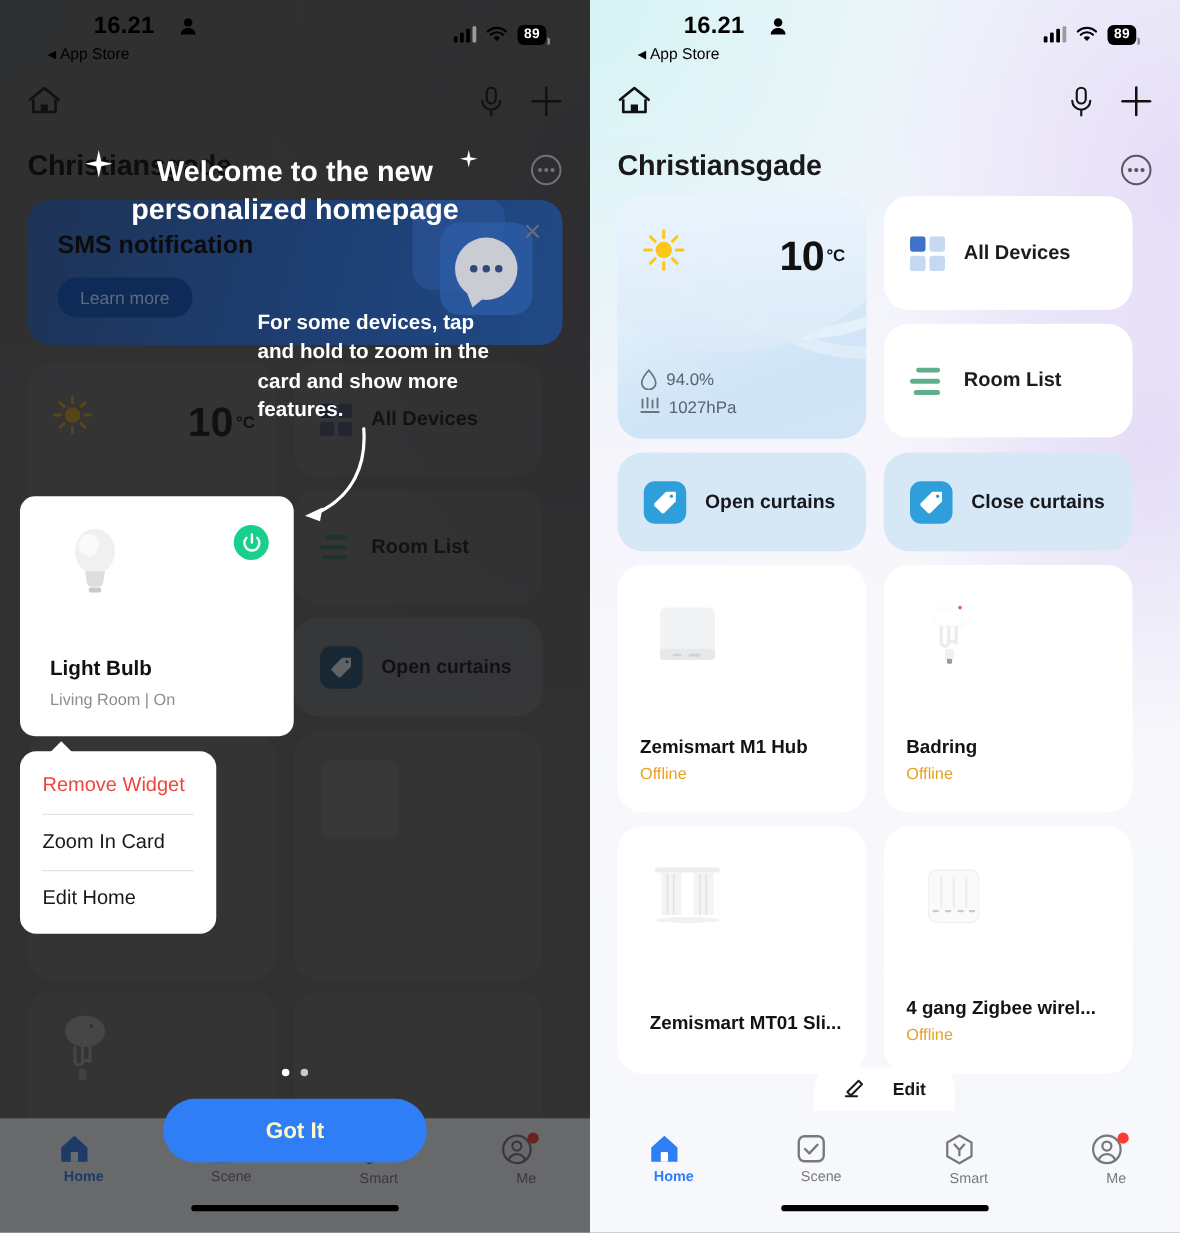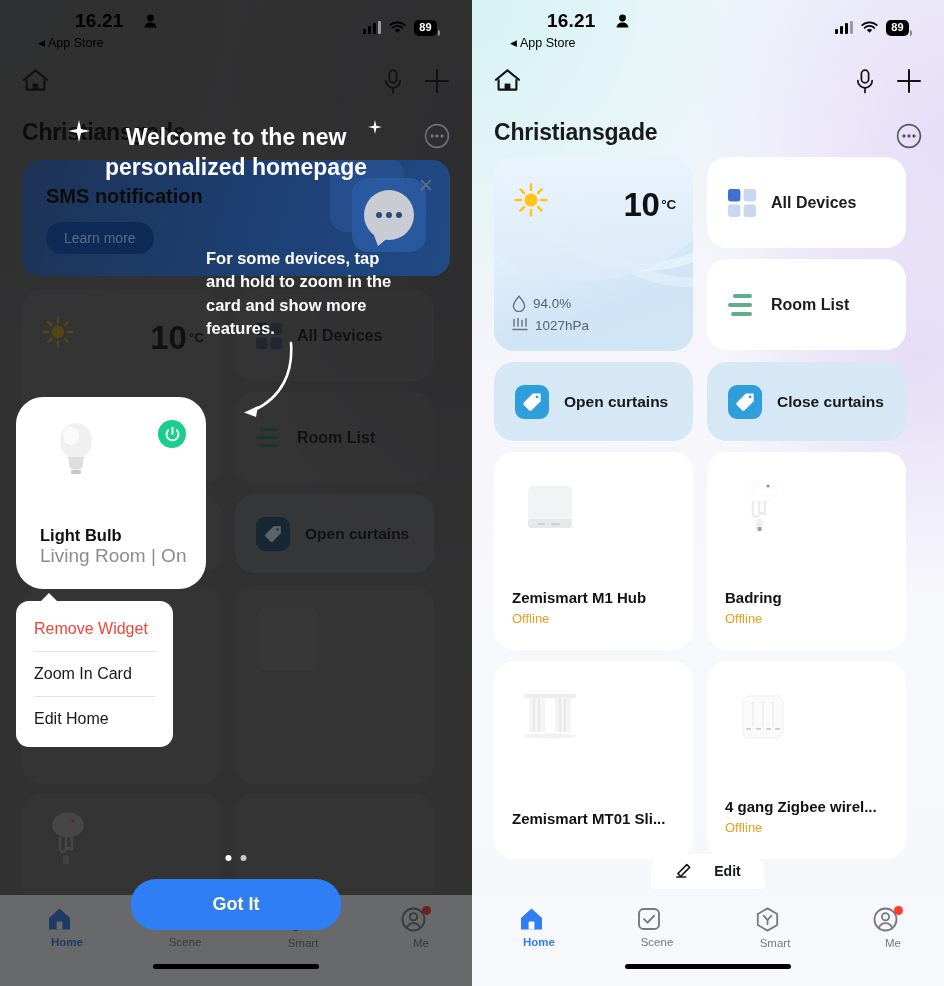--- a/index.html
+++ b/index.html
@@ -112,21 +112,21 @@
     position:relative; overflow:hidden;
   }
   .dev-icwrap{ position:absolute; left:22px; top:22px; width:68px; height:68px;
                display:flex; align-items:center; justify-content:center;}
   .dev-name{
     position:absolute; left:18px; bottom:44px; right:12px;
     font-size:15px; font-weight:bold; color:#131313;
     white-space:nowrap; overflow:hidden;
   }
   .dev-status{ position:absolute; left:18px; bottom:24px; font-size:13px; color:#e8a020; }
-  .dev-name.nostatus{ bottom:32px; }
+  .dev-name.nostatus{ bottom:32px;text-align:center; }
 
   .editbtn{
     position:absolute; left:50%; transform:translateX(-50%); bottom:97px;
     background:#fff; border-radius:16px 16px 0 0; padding:8px 24px 10px;
     display:flex; align-items:center; gap:22px;
     font-size:14px; font-weight:bold; color:#17191d;
   }
 
   
   .tabbar{
@@ -158,30 +158,30 @@
   }
   .promo-title{ position:absolute; left:24px; top:25px; font-size:20px; font-weight:bold; color:#0c0c0c; }
   .promo-btn{
     position:absolute; left:24px; top:62px; background:#0e2a56; color:#5c6b80;
     font-size:14px; padding:8px 18px; border-radius:16px;
   }
   .promo-art{ position:absolute; right:10px; top:-8px; }
   .promo-x{ position:absolute; right:16px; top:14px; color:#5d6d82; font-size:19px; }
 
   .lightcard{
-    position:absolute; left:16px; top:397px; width:190px; height:192px;
-    background:#fff; border-radius:27px; z-index:40;
+    position:absolute; left:16px; top:397px; width:219px; height:192px;
+    background:#fff; border-radius:12px; z-index:40;
   }
   .lc-bulb{ position:absolute; left:38px; top:22px; }
   .lc-power{
     position:absolute; right:20px; top:23px; width:28px; height:28px; border-radius:50%;
     background:#19cf8c; display:flex; align-items:center; justify-content:center;
   }
   .lc-title{ position:absolute; left:24px; bottom:44px; font-size:16.5px; font-weight:bold; color:#111; }
-  .lc-sub{ position:absolute; left:24px; bottom:22px; font-size:19px; color:#8b8d92; }
+  .lc-sub{ position:absolute; left:24px; bottom:22px; font-size:13px; color:#8b8d92; }
 
   .ctxmenu{
     position:absolute; left:16px; top:601px; width:157px;
     background:#fff; border-radius:13px; z-index:41; padding:6px 0;
   }
   .ctx-caret{
     position:absolute; left:24px; top:-8px; width:0;height:0;
     border-left:9px solid transparent; border-right:9px solid transparent;
     border-bottom:9px solid #fff;
   }

